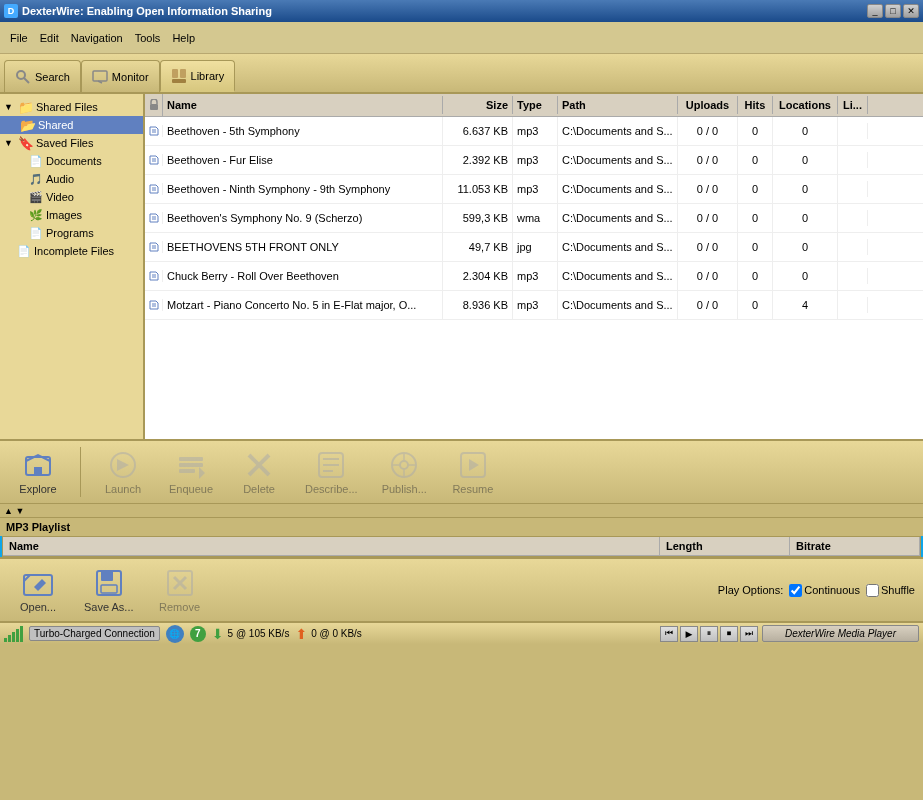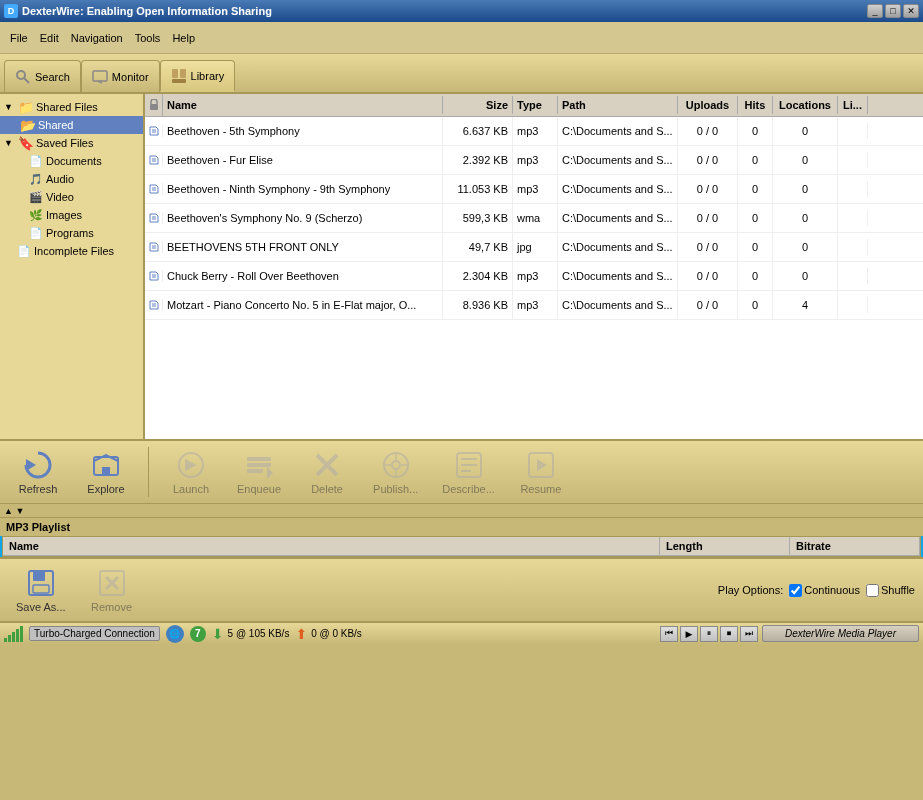--- a/index.html
+++ b/index.html
@@ -480,29 +480,20 @@
       <div class="file-cell col-li" style="text-align:center;"></div>
     </div>
       </div>
   </div>
 </div>
 
 <div class="action-toolbar">
   <div class="action-btn">
     <div class="action-btn-icon">
       <svg width="32" height="32" viewBox="0 0 32 32">
-        <path d="M16 4 A12 12 0 1 1 4 16" fill="none" stroke="#6080c0" stroke-width="3"></path>
-        <polygon points="4,10 4,22 14,16" fill="#6080c0"></polygon>
-      </svg>
-    </div>
-    <span class="action-btn-label">Refresh</span>
-  </div>
-  <div class="action-btn">
-    <div class="action-btn-icon">
-      <svg width="32" height="32" viewBox="0 0 32 32">
         <rect x="4" y="8" width="24" height="18" rx="2" fill="none" stroke="#6080c0" stroke-width="2"></rect>
         <path d="M4 12 L16 6 L28 12" fill="none" stroke="#6080c0" stroke-width="2"></path>
         <rect x="12" y="18" width="8" height="8" fill="#6080c0"></rect>
       </svg>
     </div>
     <span class="action-btn-label">Explore</span>
   </div>
   <div class="action-sep"></div>
   <div class="action-btn disabled">
     <div class="action-btn-icon">
@@ -525,49 +516,49 @@
     <span class="action-btn-label">Enqueue</span>
   </div>
   <div class="action-btn disabled">
     <div class="action-btn-icon">
       <svg width="32" height="32" viewBox="0 0 32 32">
         <line x1="6" y1="6" x2="26" y2="26" stroke="#aaa" stroke-width="4"></line>
         <line x1="26" y1="6" x2="6" y2="26" stroke="#aaa" stroke-width="4"></line>
       </svg>
     </div>
     <span class="action-btn-label">Delete</span>
+  </div>
+  <div class="action-btn disabled">
+    <div class="action-btn-icon">
+      <svg width="32" height="32" viewBox="0 0 32 32">
+        <rect x="4" y="4" width="24" height="24" rx="3" fill="none" stroke="#aaa" stroke-width="2"></rect>
+        <line x1="8" y1="10" x2="24" y2="10" stroke="#aaa" stroke-width="2"></line>
+        <line x1="8" y1="16" x2="24" y2="16" stroke="#aaa" stroke-width="2"></line>
+        <line x1="8" y1="22" x2="18" y2="22" stroke="#aaa" stroke-width="2"></line>
+      </svg>
+    </div>
+    <span class="action-btn-label">Describe...</span>
   </div>
   <div class="action-btn disabled">
     <div class="action-btn-icon">
       <svg width="32" height="32" viewBox="0 0 32 32">
         <circle cx="16" cy="16" r="12" fill="none" stroke="#aaa" stroke-width="2"></circle>
         <circle cx="16" cy="16" r="4" fill="none" stroke="#aaa" stroke-width="2"></circle>
         <line x1="16" y1="4" x2="16" y2="12" stroke="#aaa" stroke-width="1.5"></line>
         <line x1="16" y1="20" x2="16" y2="28" stroke="#aaa" stroke-width="1.5"></line>
         <line x1="4" y1="16" x2="12" y2="16" stroke="#aaa" stroke-width="1.5"></line>
         <line x1="20" y1="16" x2="28" y2="16" stroke="#aaa" stroke-width="1.5"></line>
       </svg>
     </div>
     <span class="action-btn-label">Publish...</span>
   </div>
   <div class="action-btn disabled">
     <div class="action-btn-icon">
       <svg width="32" height="32" viewBox="0 0 32 32">
         <rect x="4" y="4" width="24" height="24" rx="3" fill="none" stroke="#aaa" stroke-width="2"></rect>
-        <line x1="8" y1="10" x2="24" y2="10" stroke="#aaa" stroke-width="2"></line>
-        <line x1="8" y1="16" x2="24" y2="16" stroke="#aaa" stroke-width="2"></line>
-        <line x1="8" y1="22" x2="18" y2="22" stroke="#aaa" stroke-width="2"></line>
-      </svg>
-    </div>
-    <span class="action-btn-label">Describe...</span>
-  </div>
-  <div class="action-btn disabled">
-    <div class="action-btn-icon">
-      <svg width="32" height="32" viewBox="0 0 32 32">
-        <rect x="4" y="4" width="24" height="24" rx="3" fill="none" stroke="#aaa" stroke-width="2"></rect>
         <polygon points="12,10 22,16 12,22" fill="#aaa"></polygon>
       </svg>
     </div>
     <span class="action-btn-label">Resume</span>
   </div>
 </div>
 
 <div class="collapse-bar">
   <span style="font-size:9px;">▲ ▼</span>
 </div>
@@ -579,20 +570,30 @@
       <div class="playlist-col" style="flex:1;">Name</div>
       <div class="playlist-col" style="width:130px;">Length</div>
       <div class="playlist-col" style="width:130px;">Bitrate</div>
     </div>
 
   </div>
 </div>
 
 <div class="bottom-toolbar">
   <div class="bottom-toolbar-left">
+    <div class="action-btn">
+      <div class="action-btn-icon">
+        <svg width="32" height="32" viewBox="0 0 32 32">
+          <rect x="2" y="8" width="28" height="20" rx="2" fill="none" stroke="#6080c0" stroke-width="2"></rect>
+          <path d="M2 14 L8 8 L16 8" fill="none" stroke="#6080c0" stroke-width="2"></path>
+          <path d="M12 20 L20 12 L24 16 L16 24 Z" fill="#6080c0"></path>
+        </svg>
+      </div>
+      <span class="action-btn-label">Open...</span>
+    </div>
     <div class="action-btn">
       <div class="action-btn-icon">
         <svg width="32" height="32" viewBox="0 0 32 32">
           <rect x="4" y="4" width="24" height="24" rx="2" fill="none" stroke="#6080c0" stroke-width="2"></rect>
           <rect x="8" y="4" width="12" height="10" rx="1" fill="#6080c0"></rect>
           <rect x="8" y="18" width="16" height="8" rx="1" fill="none" stroke="#6080c0" stroke-width="1.5"></rect>
         </svg>
       </div>
       <span class="action-btn-label">Save As...</span>
     </div>

